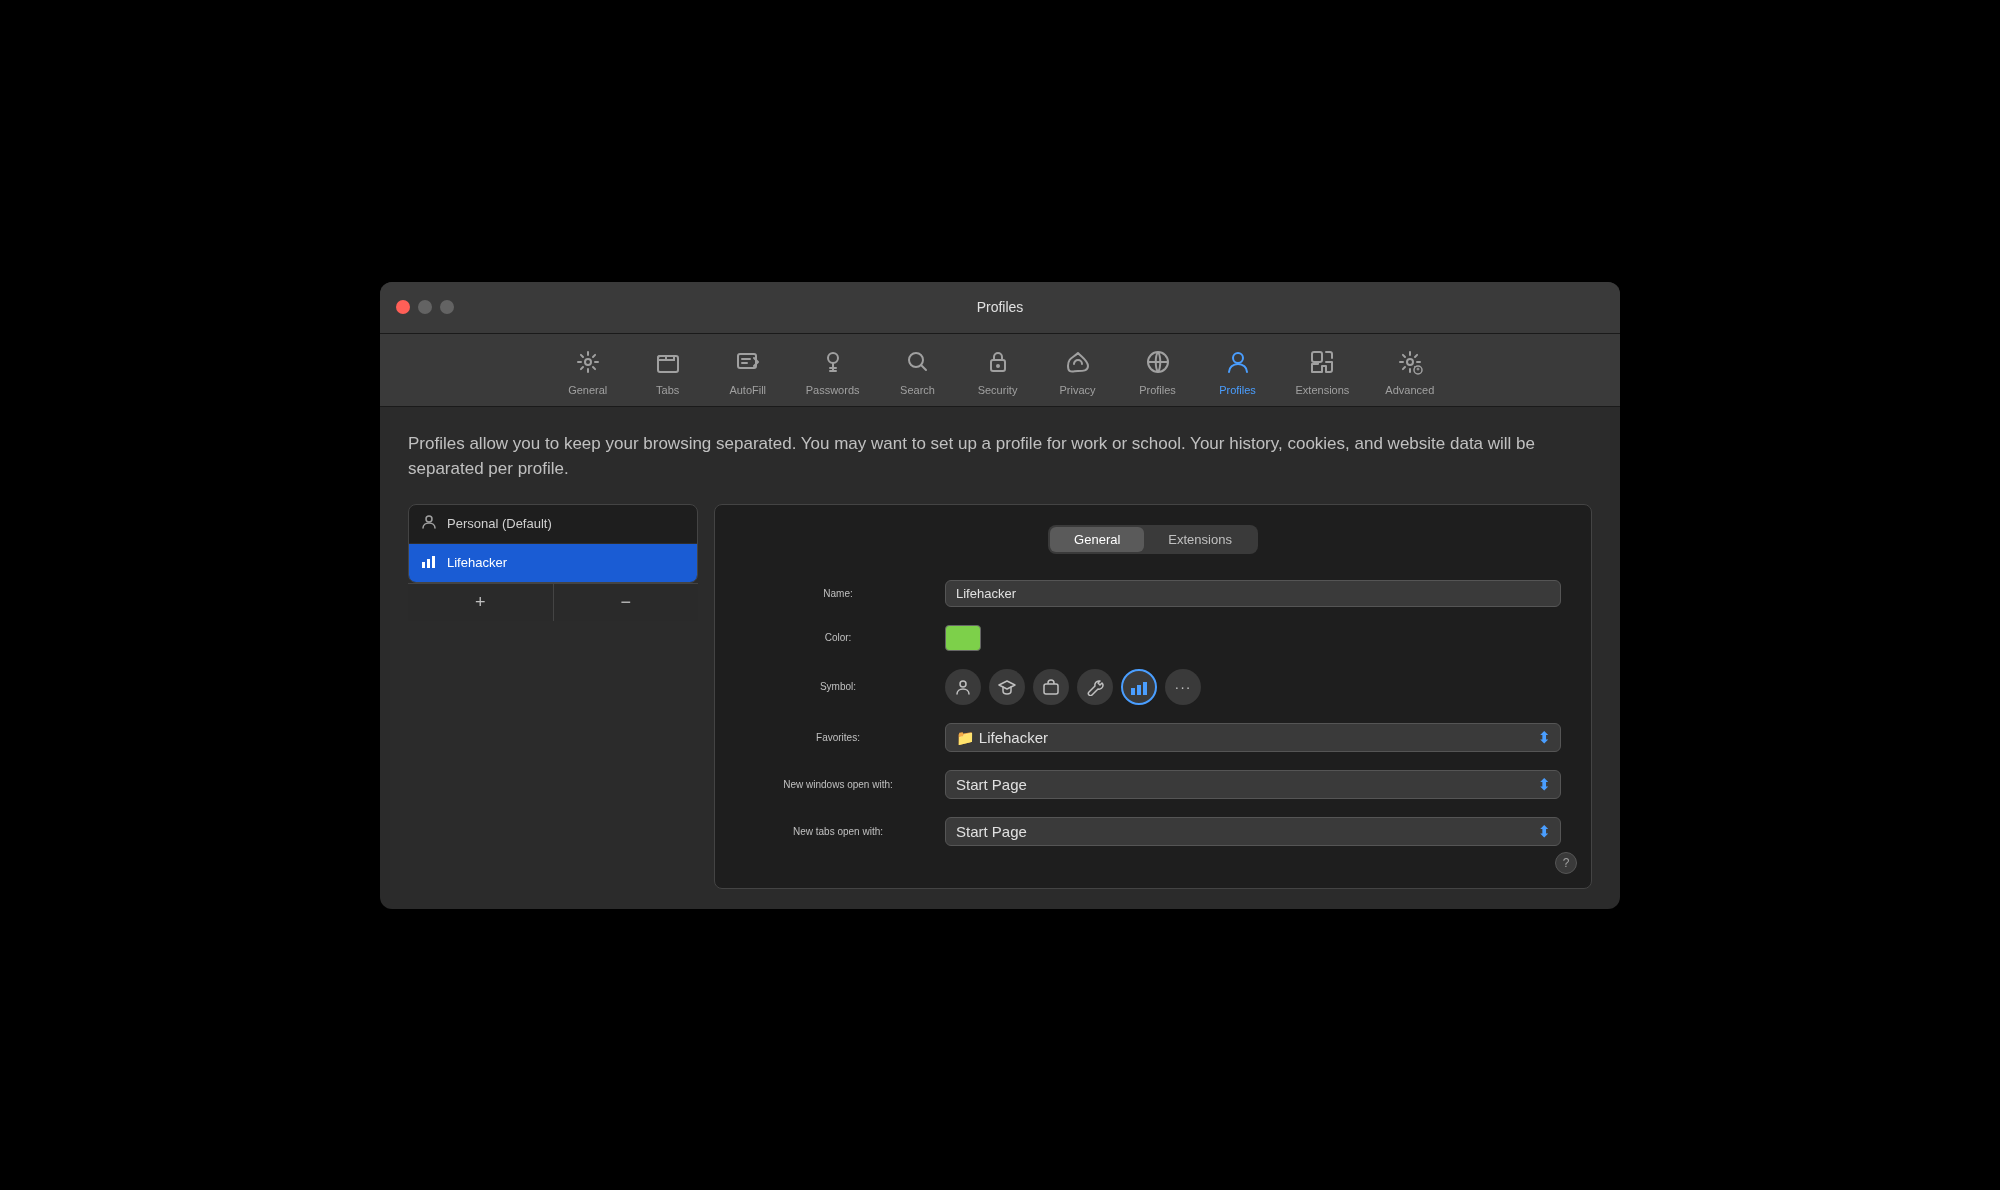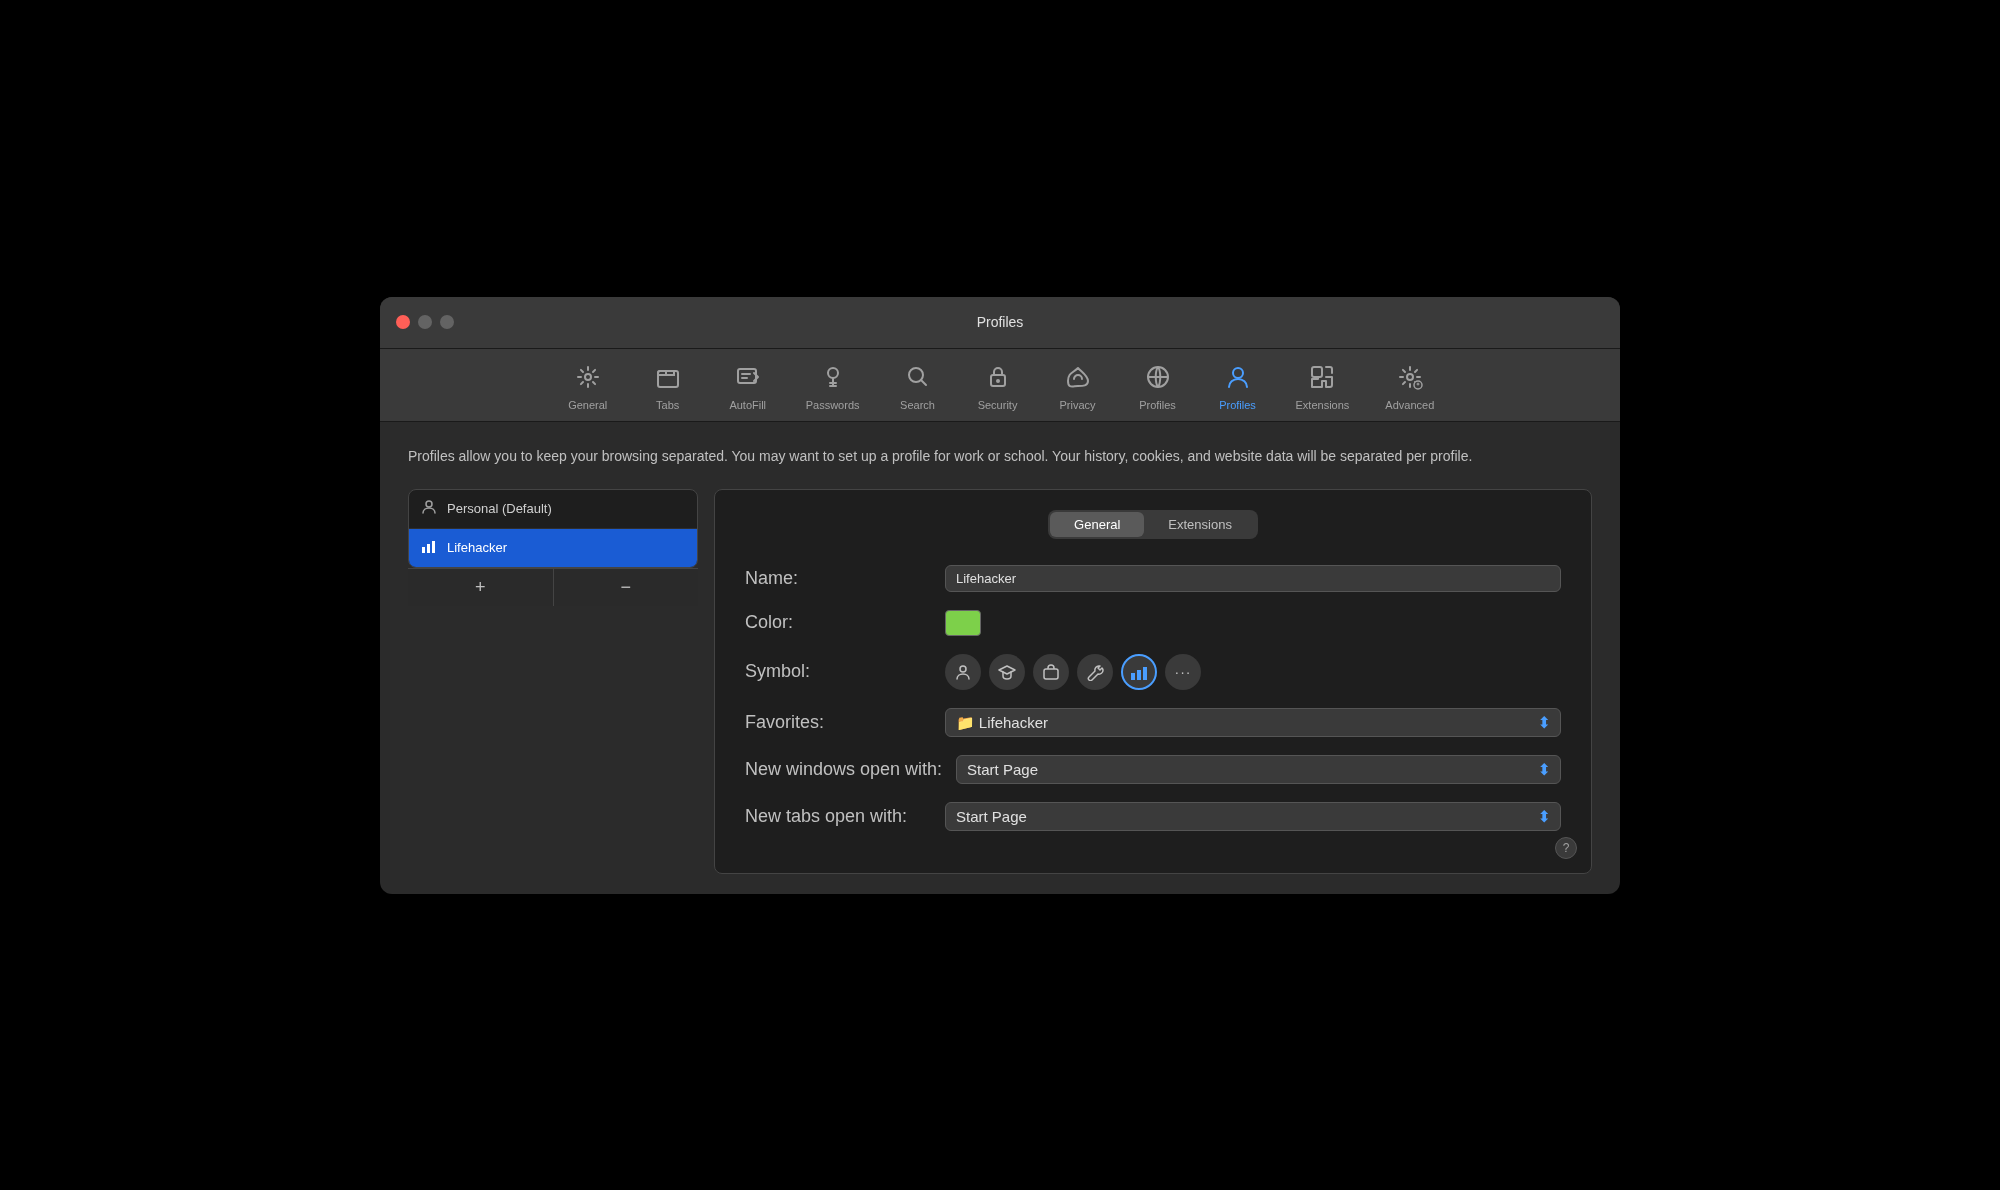--- a/index.html
+++ b/index.html
@@ -73,21 +73,21 @@
     }
     .toolbar-label {
       font-size: 11px;
       color: #a0a0a0;
     }
     .content {
       padding: 24px 28px 20px 28px;
     }
     .description {
       color: #c0c0c0;
-      font-size: 14px;
+      font-size: 17px;
       line-height: 1.5;
       margin-bottom: 22px;
     }
     .main-area {
       display: flex;
       gap: 16px;
     }
     .profiles-list {
       width: 290px;
       flex-shrink: 0;
@@ -166,24 +166,24 @@
     .detail-tab.active {
       background: #5a5a5a;
       color: #fff;
     }
     .form-row {
       display: flex;
       align-items: center;
       margin-bottom: 18px;
     }
     .form-label {
-      text-align: left;
+      text-align: center;
       min-width: 200px;
       color: #c0c0c0;
-      font-size: 18px;
+      font-size: 10px;
       padding-right: 14px;
     }
     .form-input {
       flex: 1;
       background: #3a3a3a;
       border: 1px solid #555;
       border-radius: 6px;
       padding: 5px 10px;
       color: #e0e0e0;
       font-size: 13px;

